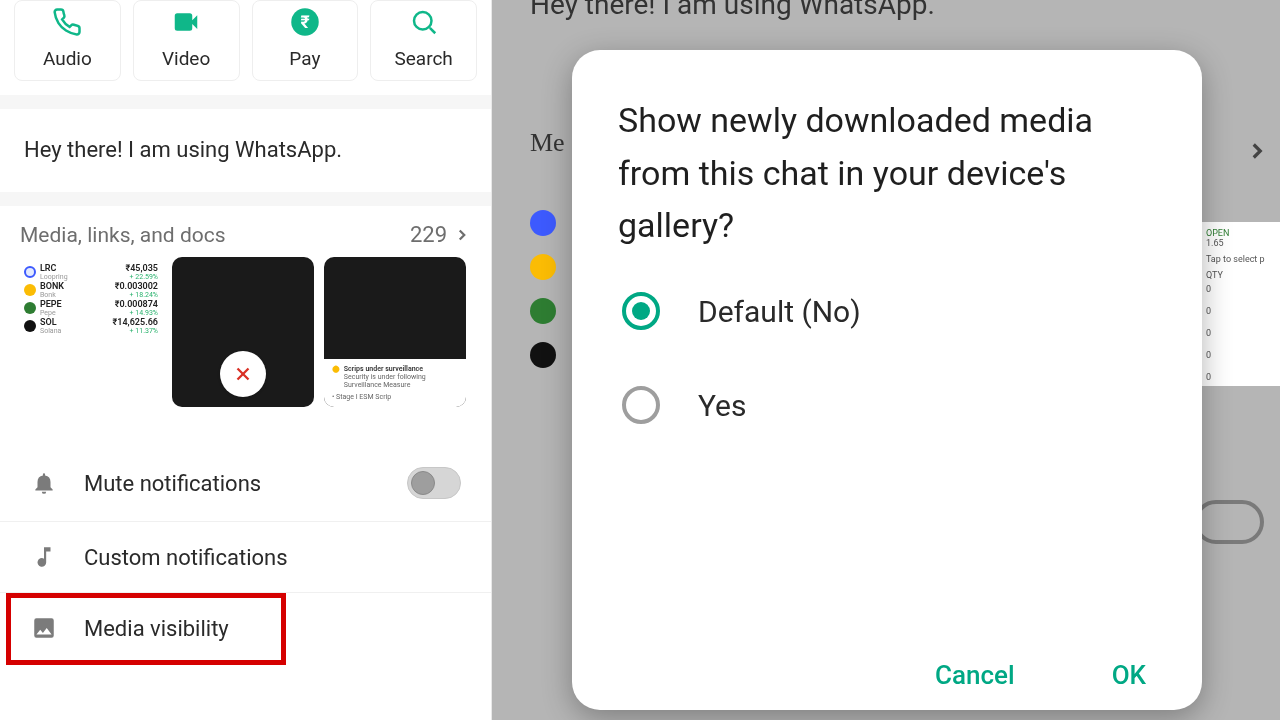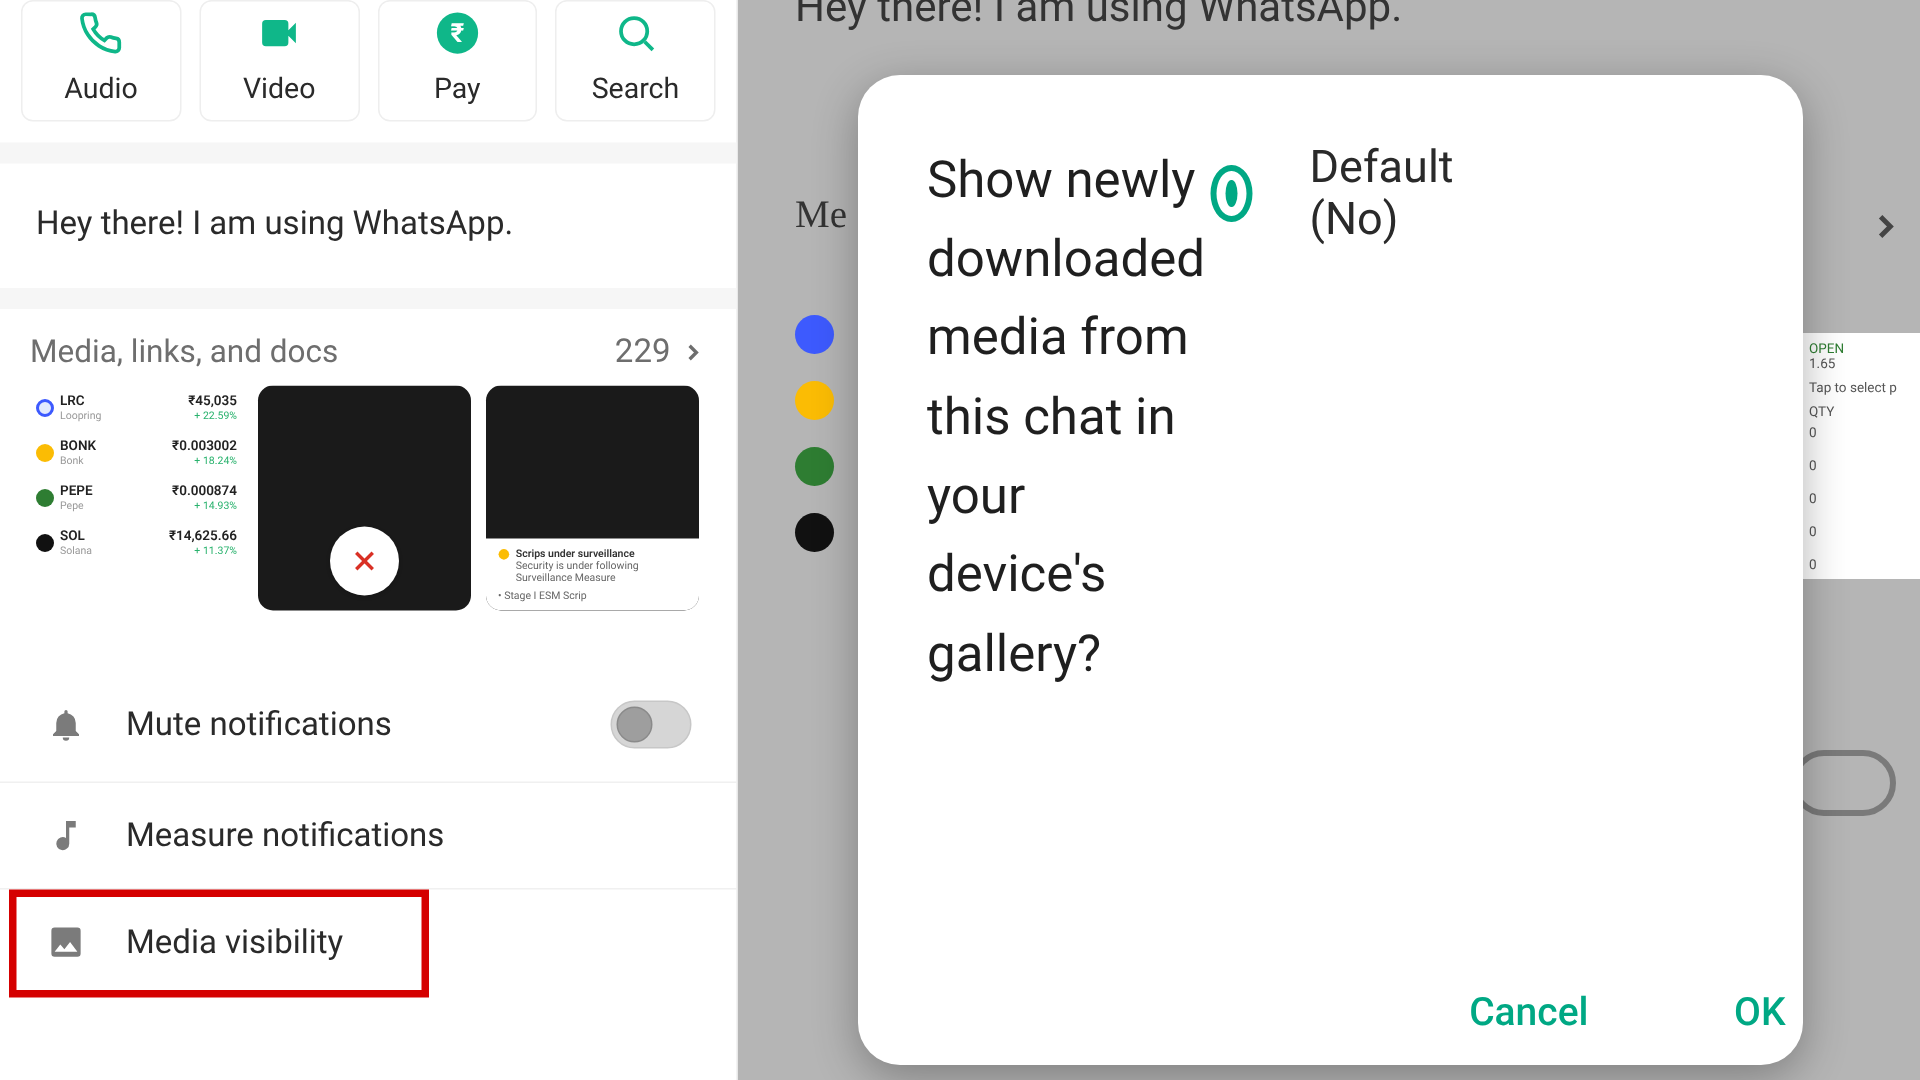--- a/index.html
+++ b/index.html
@@ -48,21 +48,21 @@
   .x-circle {
     position:absolute; bottom:10px; left:50%; transform:translateX(-50%);
     width:46px; height:46px; border-radius:50%; background:#fff;
     display:flex; align-items:center; justify-content:center; color:#d93025;
     box-shadow:0 1px 3px rgba(0,0,0,.2);
   }
   .thumb .bar {
     position:absolute; bottom:0; left:0; right:0; background:#fff;
     padding:6px 8px; font-size:7px; color:#666;
   }
-  .thumb.crypto { background:#fff; padding:6px 4px; display:flex; flex-direction:column; gap:12px; }
+  .thumb.crypto { background:#fff; padding:6px 4px; display:flex; flex-direction:column; gap:0; }
   .coin-row{
     display:flex;justify-content:space-between;align-items:center;font-size:9px;
   }
   .coin-row .coin-name{display:flex;align-items:center;gap:4px;}
   .coin-row .coin-name .dot{width:12px;height:12px;border-radius:50%;}
   .coin-row .nm{font-weight:600;color:#222;}
   .coin-row .sub{color:#999;font-size:7px;display:block;}
   .coin-row .amt{font-weight:600;color:#222;text-align:right;}
   .coin-row .chg{font-size:7px;color:#29b26d;display:block;text-align:right;}
   .settings { margin-top: 14px; }
@@ -110,21 +110,21 @@
     background:#ffffff; font-size:9px; padding:6px; color:#555;margin-top:26px;
   }
   .bg-toggle{
     position:absolute; top:500px; right:16px; width:70px; height:44px;
     border-radius:22px; border:4px solid #7a7a7a;
   }
   .dialog {
     position:absolute; top:50px; left:80px; width:630px; height:660px;
     background:#fff; border-radius:28px; box-shadow:0 8px 30px rgba(0,0,0,.3);
     padding: 44px 46px 20px 46px;
-    display:flex; flex-direction:row;
+    display:flex; flex-direction:column;
   }
   .dialog h1{
     font-size:34px; font-weight:400; color:#1f1f1f; line-height:1.55;
     margin-bottom: 40px;
   }
   .options{ display:flex; flex-direction:column; gap:56px; padding-left:4px; }
   .opt{
     display:flex; align-items:center; gap:38px; cursor:pointer;
   }
   .radio{
@@ -268,21 +268,21 @@
       <div class="toggle">
           <div class="knob"></div>
         </div>
     </div>
     <div class="setting-row">
       <span class="icn">
         <svg width="26" height="26" viewBox="0 0 24 24" fill="currentColor">
             <path d="M12 3v10.55A4 4 0 1 0 14 17V7h4V3h-6z"></path>
           </svg>
       </span>
-      <span class="label">Measure notifications</span>
+      <span class="label">Custom notifications</span>
     </div>
     <div class="setting-row">
       <span class="icn">
         <svg width="26" height="26" viewBox="0 0 24 24" fill="currentColor">
             <path d="M21 19V5a2 2 0 0 0-2-2H5a2 2 0 0 0-2 2v14a2 2 0 0 0 2 2h14a2 2 0 0 0 2-2zM8.5 13.5l2.5 3 3.5-4.5L19 18H5l3.5-4.5z"></path>
           </svg>
       </span>
       <span class="label">Media visibility</span>
     </div>
     <div class="highlight-box" style="height:72px;"></div>
@@ -316,19 +316,23 @@
   </div>
   <div class="bg-toggle"></div>
 
   <div class="dialog">
     <h1>Show newly downloaded media from this chat in your device's gallery?</h1>
     <div class="options">
       <div class="opt">
         <div class="radio sel"></div>
         <span class="txt">Default (No)</span>
       </div>
+      <div class="opt">
+        <div class="radio"></div>
+        <span class="txt">Yes</span>
+      </div>
     </div>
     <div class="dialog-actions">
       <span>Cancel</span>
       <span>OK</span>
     </div>
   </div>
 </div>
 
 </body></html>

